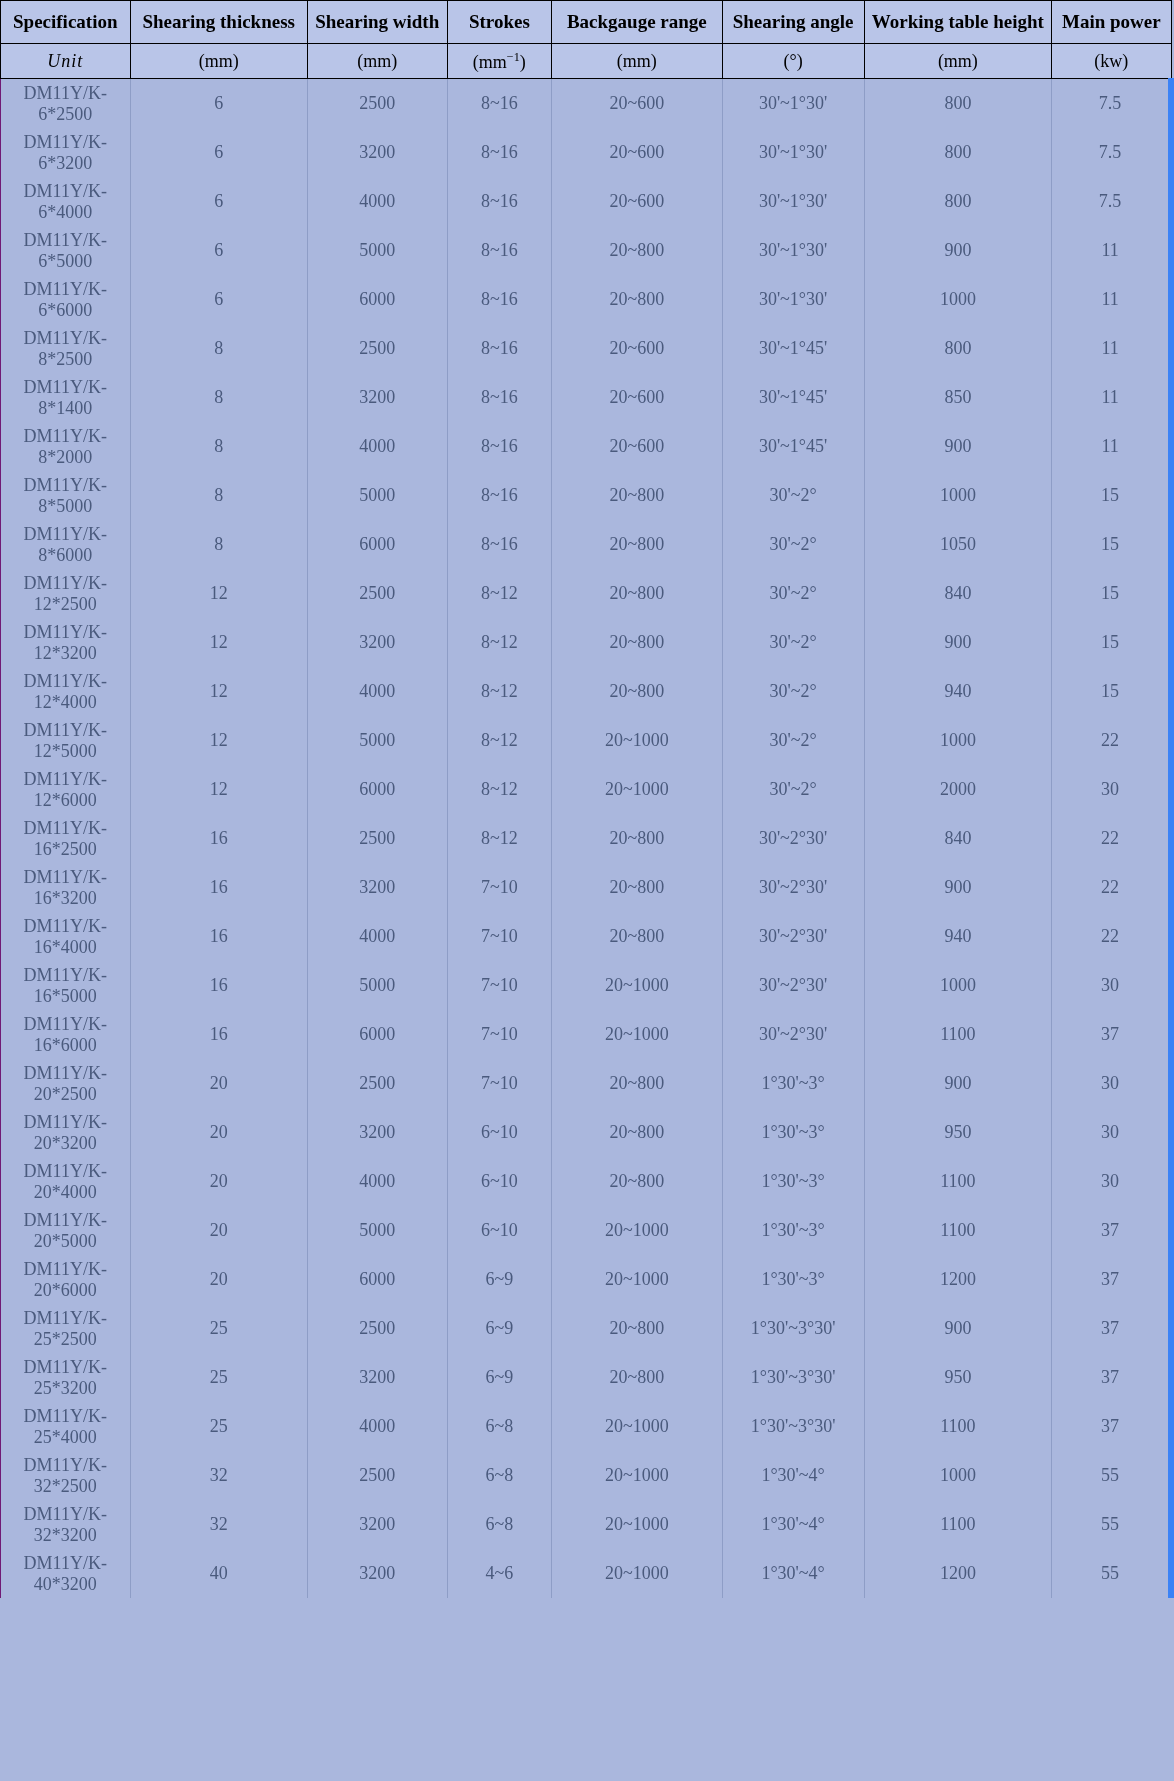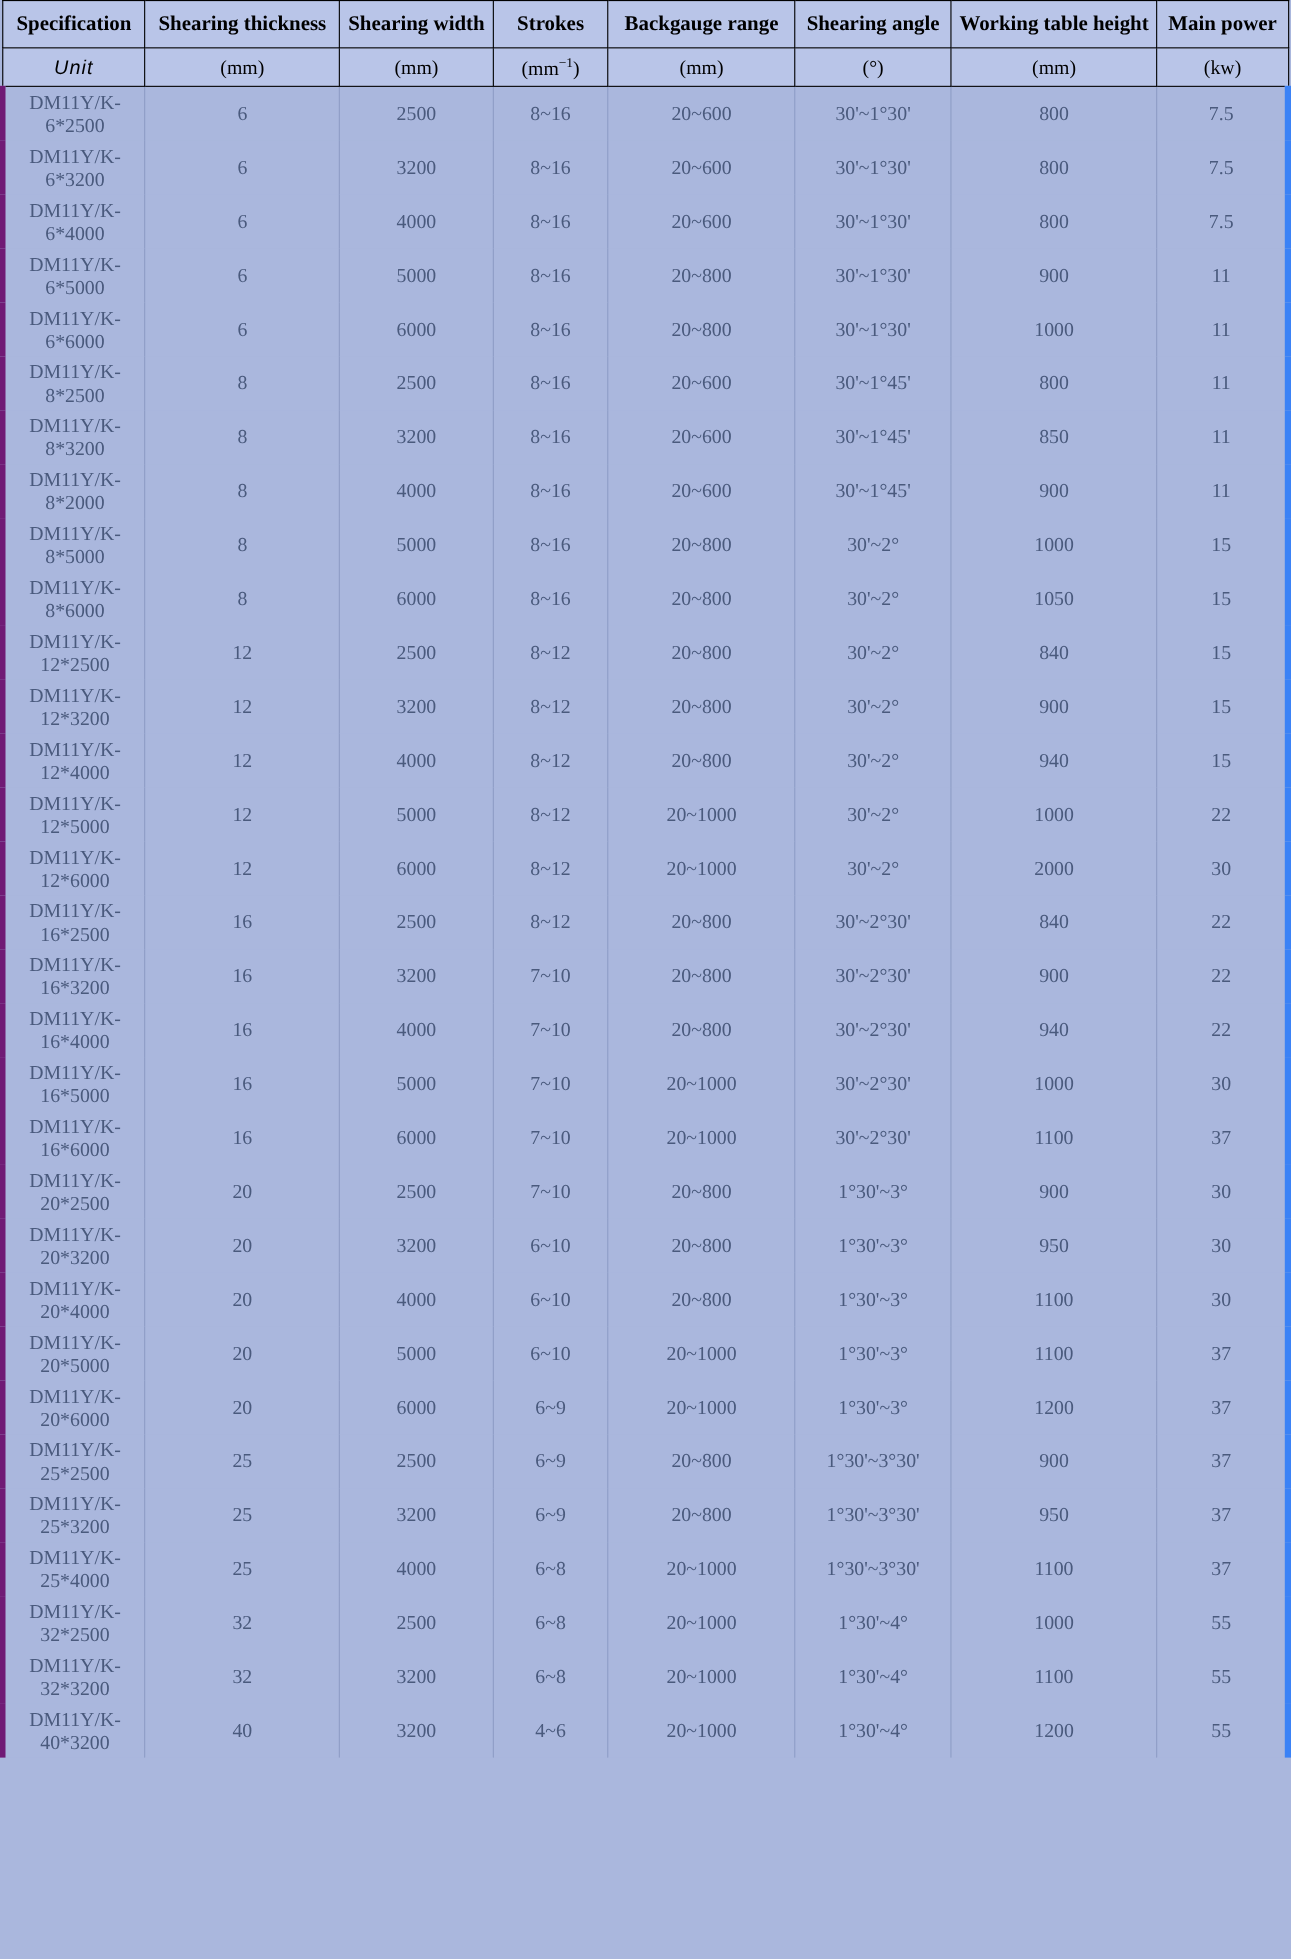--- a/index.html
+++ b/index.html
@@ -32,38 +32,38 @@
     line-height: 1.1;
   }
   .spec-table tr.unit-row td {
     background: #b9c5e8;
     color: #000000;
     font-size: 18px;
     height: 30px;
     padding: 2px 4px;
   }
   .spec-table tr.unit-row td.unit-label {
-    font-family: Liberation Sans, sans-serif;
+    font-family: Liberation Serif, serif;
     font-style: italic;
     letter-spacing: 1px;
   }
   .spec-table tbody tr.data-row td {
     background: #aab7dd;
     color: #4a5a7d;
     font-size: 18px;
     height: 47px;
     padding: 1px 6px;
     border-left: 1px solid #8e9dc6;
     border-right: 1px solid #8e9dc6;
     border-top: none;
     border-bottom: none;
   }
   .spec-table tbody tr.data-row td.spec-cell {
     line-height: 1.15;
-    border-left: 5px solid #701a75;
+    border-left: 1px solid #701a75;
   }
   .spec-table tbody tr.data-row td.last-cell {
     border-right: 6px solid #3b82f6;
   }
   sup {
     font-size: 0.68em;
     vertical-align: super;
   }
   .col-spec   { width: 114px; }
   .col-thick  { width: 156px; }
@@ -165,21 +165,21 @@
         <td class="spec-cell">DM11Y/K-8*2500</td>
         <td>8</td>
         <td>2500</td>
         <td>8~16</td>
         <td>20~600</td>
         <td>30'~1°45'</td>
         <td>800</td>
         <td class="last-cell">11</td>
       </tr>
       <tr class="data-row">
-        <td class="spec-cell">DM11Y/K-8*3200</td>
+        <td class="spec-cell">DM11Y/K-8*1400</td>
         <td>8</td>
         <td>3200</td>
         <td>8~16</td>
         <td>20~600</td>
         <td>30'~1°45'</td>
         <td>850</td>
         <td class="last-cell">11</td>
       </tr>
       <tr class="data-row">
         <td class="spec-cell">DM11Y/K-8*2000</td>

